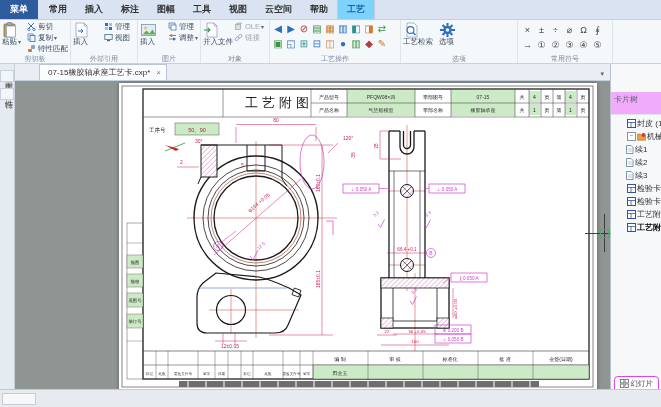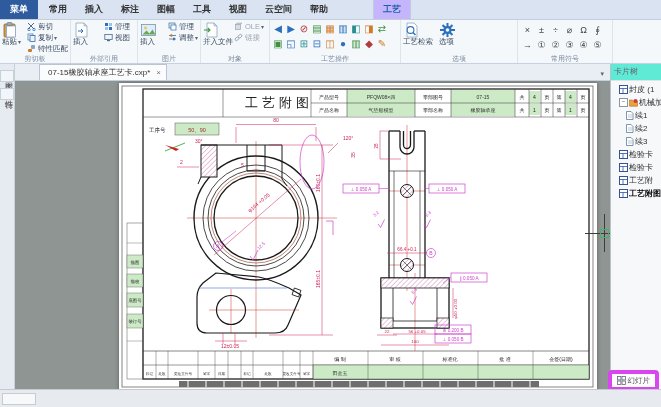--- a/index.html
+++ b/index.html
@@ -5,21 +5,21 @@
   html,body{margin:0;padding:0;}
   body{width:661px;height:407px;overflow:hidden;font-family:"Liberation Sans",sans-serif;
        -webkit-font-smoothing:antialiased;}
   #app{position:relative;width:661px;height:407px;background:#e4e9f0;overflow:hidden;}
 
   
   #menubar{height:19px;background:#d9e3f1;display:flex;align-items:flex-end;
            border-bottom:1px solid #c3cfdd;font-size:9px;color:#333;}
   .mtab{padding:3px 9px 3px;cursor:default;white-space:nowrap;font-weight:bold;}
   .mtab.menu-root{background:#2d5b9e;color:#fff;margin-right:2px;padding:3px 10px;}
-  .mtab.active{background:#c4b5fd;border:1px solid #c0ccd9;border-bottom:none;color:#1a5fa8;margin-left:36px;}
+  .mtab.active{background:#7dd3fc;border:1px solid #c0ccd9;border-bottom:none;color:#1a5fa8;}
 
   
   #ribbon{height:43px;background:#f5f8fb;border-bottom:1px solid #c8d2de;display:flex;}
   .rgroup{display:flex;flex-direction:column;border-right:1px solid #dde4ec;padding:1px 2px 0;}
   .rg-body{flex:1;display:flex;align-items:flex-start;}
   .rg-label{font-size:7px;color:#7a8aa0;text-align:center;line-height:9px;height:9px;}
   .bigbtn{display:flex;flex-direction:column;align-items:flex-start;width:30px;padding-top:1px;cursor:default;}
   .bigbtn svg{width:17px;height:16px;}
   .blabel{font-size:7.5px;color:#3a4b60;line-height:8px;white-space:nowrap;}
   .drop::after{content:"▾";font-size:6px;color:#55677d;margin-left:1px;}
@@ -53,31 +53,31 @@
   svg text{font-family:"Liberation Sans",sans-serif;}
 
   
   #crosshair{position:absolute;left:0;top:0;width:0;height:0;}
   #crosshair .hl{position:absolute;left:570px;top:152px;width:38px;height:1px;background:#3c3c3c;}
   #crosshair .vl{position:absolute;left:589px;top:133px;width:1px;height:38px;background:#3c3c3c;}
   #crosshair .sq{position:absolute;left:585px;top:148px;width:7px;height:7px;border:1.4px solid #49b06a;background:transparent;}
 
   
   #rightpanel{width:50px;background:#f6f8fa;border-left:1px solid #b9c2cc;display:flex;flex-direction:column;}
-  #rp-head{height:14px;font-size:8px;color:#667;padding:2px 3px 0;border-bottom:1px solid #dfe4ea;background:#5eead4;}
+  #rp-head{height:14px;font-size:8px;color:#667;padding:2px 3px 6px;border-bottom:1px solid #dfe4ea;background:#f0abfc;margin-top:28px;}
   .tree{font-size:8px;color:#333;padding-top:2px;overflow:hidden;}
   .titem{display:flex;align-items:center;height:13px;white-space:nowrap;overflow:hidden;cursor:default;}
   .titem .ticon{flex:none;margin-right:1px;}
-  .lv1{padding-left:8px;} .lv2{padding-left:14px;}
+  .lv1{padding-left:16px;} .lv2{padding-left:14px;}
   .titem.selected{font-weight:bold;color:#000;}
   .expander{flex:none;width:7px;height:7px;border:1px solid #8a95a1;background:#fff;font-size:6px;line-height:5px;
             text-align:center;color:#445;margin-right:1px;}
 
   
-  #slidebtn{position:absolute;right:2px;bottom:16px;height:13px;background:#fdfdfd;border:4px solid #d946ef;
+  #slidebtn{position:absolute;right:2px;bottom:16px;height:13px;background:#fdfdfd;border:1px solid #d946ef;
             border-radius:4px 4px 0 0;display:flex;align-items:center;padding:0 5px;font-size:7.5px;color:#555;cursor:pointer;justify-content:flex-end;}
   #slidebtn svg{width:9px;height:9px;margin-right:2px;}
 
   
   #statusbar{position:absolute;left:0;bottom:0;width:661px;height:17px;background:#e7eaee;
              border-top:1px solid #c5cad1;}
   #cmdbox{position:absolute;left:2px;top:3px;width:32px;height:10px;background:#f6f8fa;border:1px solid #c8ccd2;}
 </style>
 </head>
 <body>

